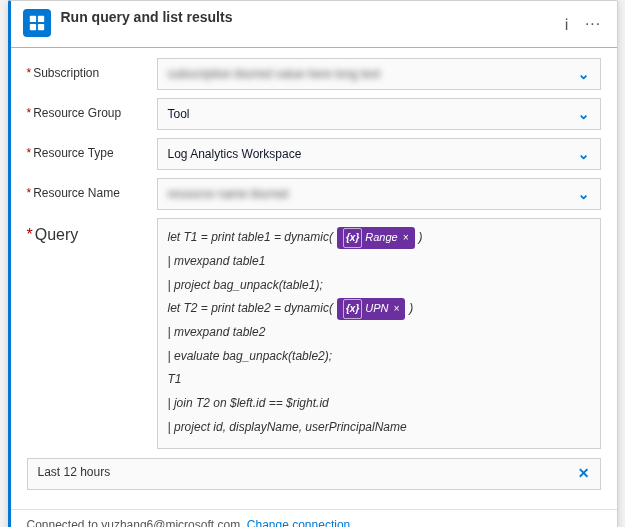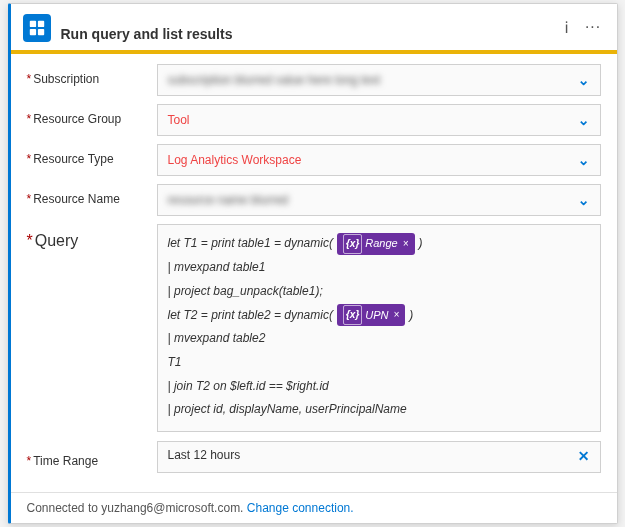--- a/index.html
+++ b/index.html
@@ -14,23 +14,23 @@
     .card {
       width: 610px;
       background: #fff;
       border: 1px solid #d0d0d0;
       border-left: 3px solid #0078d4;
       border-radius: 2px;
       box-shadow: 0 2px 8px rgba(0,0,0,0.15);
     }
     .card-header {
       display: flex;
-      align-items: flex-end;
+      align-items: flex-start;
       padding: 8px 12px;
-      border-bottom: 4px solid #eab308;
+      border-bottom: 1px solid #eab308;
       background: #fff;
     }
     .header-icon {
       width: 28px;
       height: 28px;
       background: #0078d4;
       border-radius: 4px;
       display: flex;
       align-items: center;
       justify-content: center;
@@ -100,21 +100,21 @@
       cursor: pointer;
       min-height: 32px;
     }
     .dropdown-field .chevron {
       color: #0078d4;
       font-size: 14px;
       font-weight: bold;
     }
     .dropdown-value {
       font-size: 12px;
-      color: #ef4444;
+      color: #0f172a;
     }
     .blurred-text {
       filter: blur(3px);
       user-select: none;
       font-size: 12px;
       color: #555;
     }
     .query-field {
       border: 1px solid #d0d0d0;
       background: #fafafa;
@@ -309,40 +309,40 @@
               <span>UPN</span>
               <span class="tag-close">×</span>
             </span>
             <span> )</span>
           </div>
 
           <div class="query-line">
             <span>| mvexpand table2</span>
           </div>
 
+          <div class="query-line">
+            <span>| evaluate bag_unpack(table2);</span>
+          </div>
 
           <div class="query-line">
             <span>T1</span>
           </div>
 
           <div class="query-line">
             <span>| join T2 on $left.id == $right.id</span>
           </div>
 
           <div class="query-line">
             <span>| project id, displayName, userPrincipalName</span>
           </div>
         </div>
       </div>
     </div>
 
     <div class="form-row time-range-row" style="margin-top:8px;">
-      <div class="form-label">
-        <span class="required-star">*</span>Time Range
-      </div>
       <div class="form-control-wrap">
         <div class="time-range-field">
           <span>Last 12 hours</span>
           <span class="clear-btn">✕</span>
         </div>
       </div>
     </div>
 
   </div>
 

